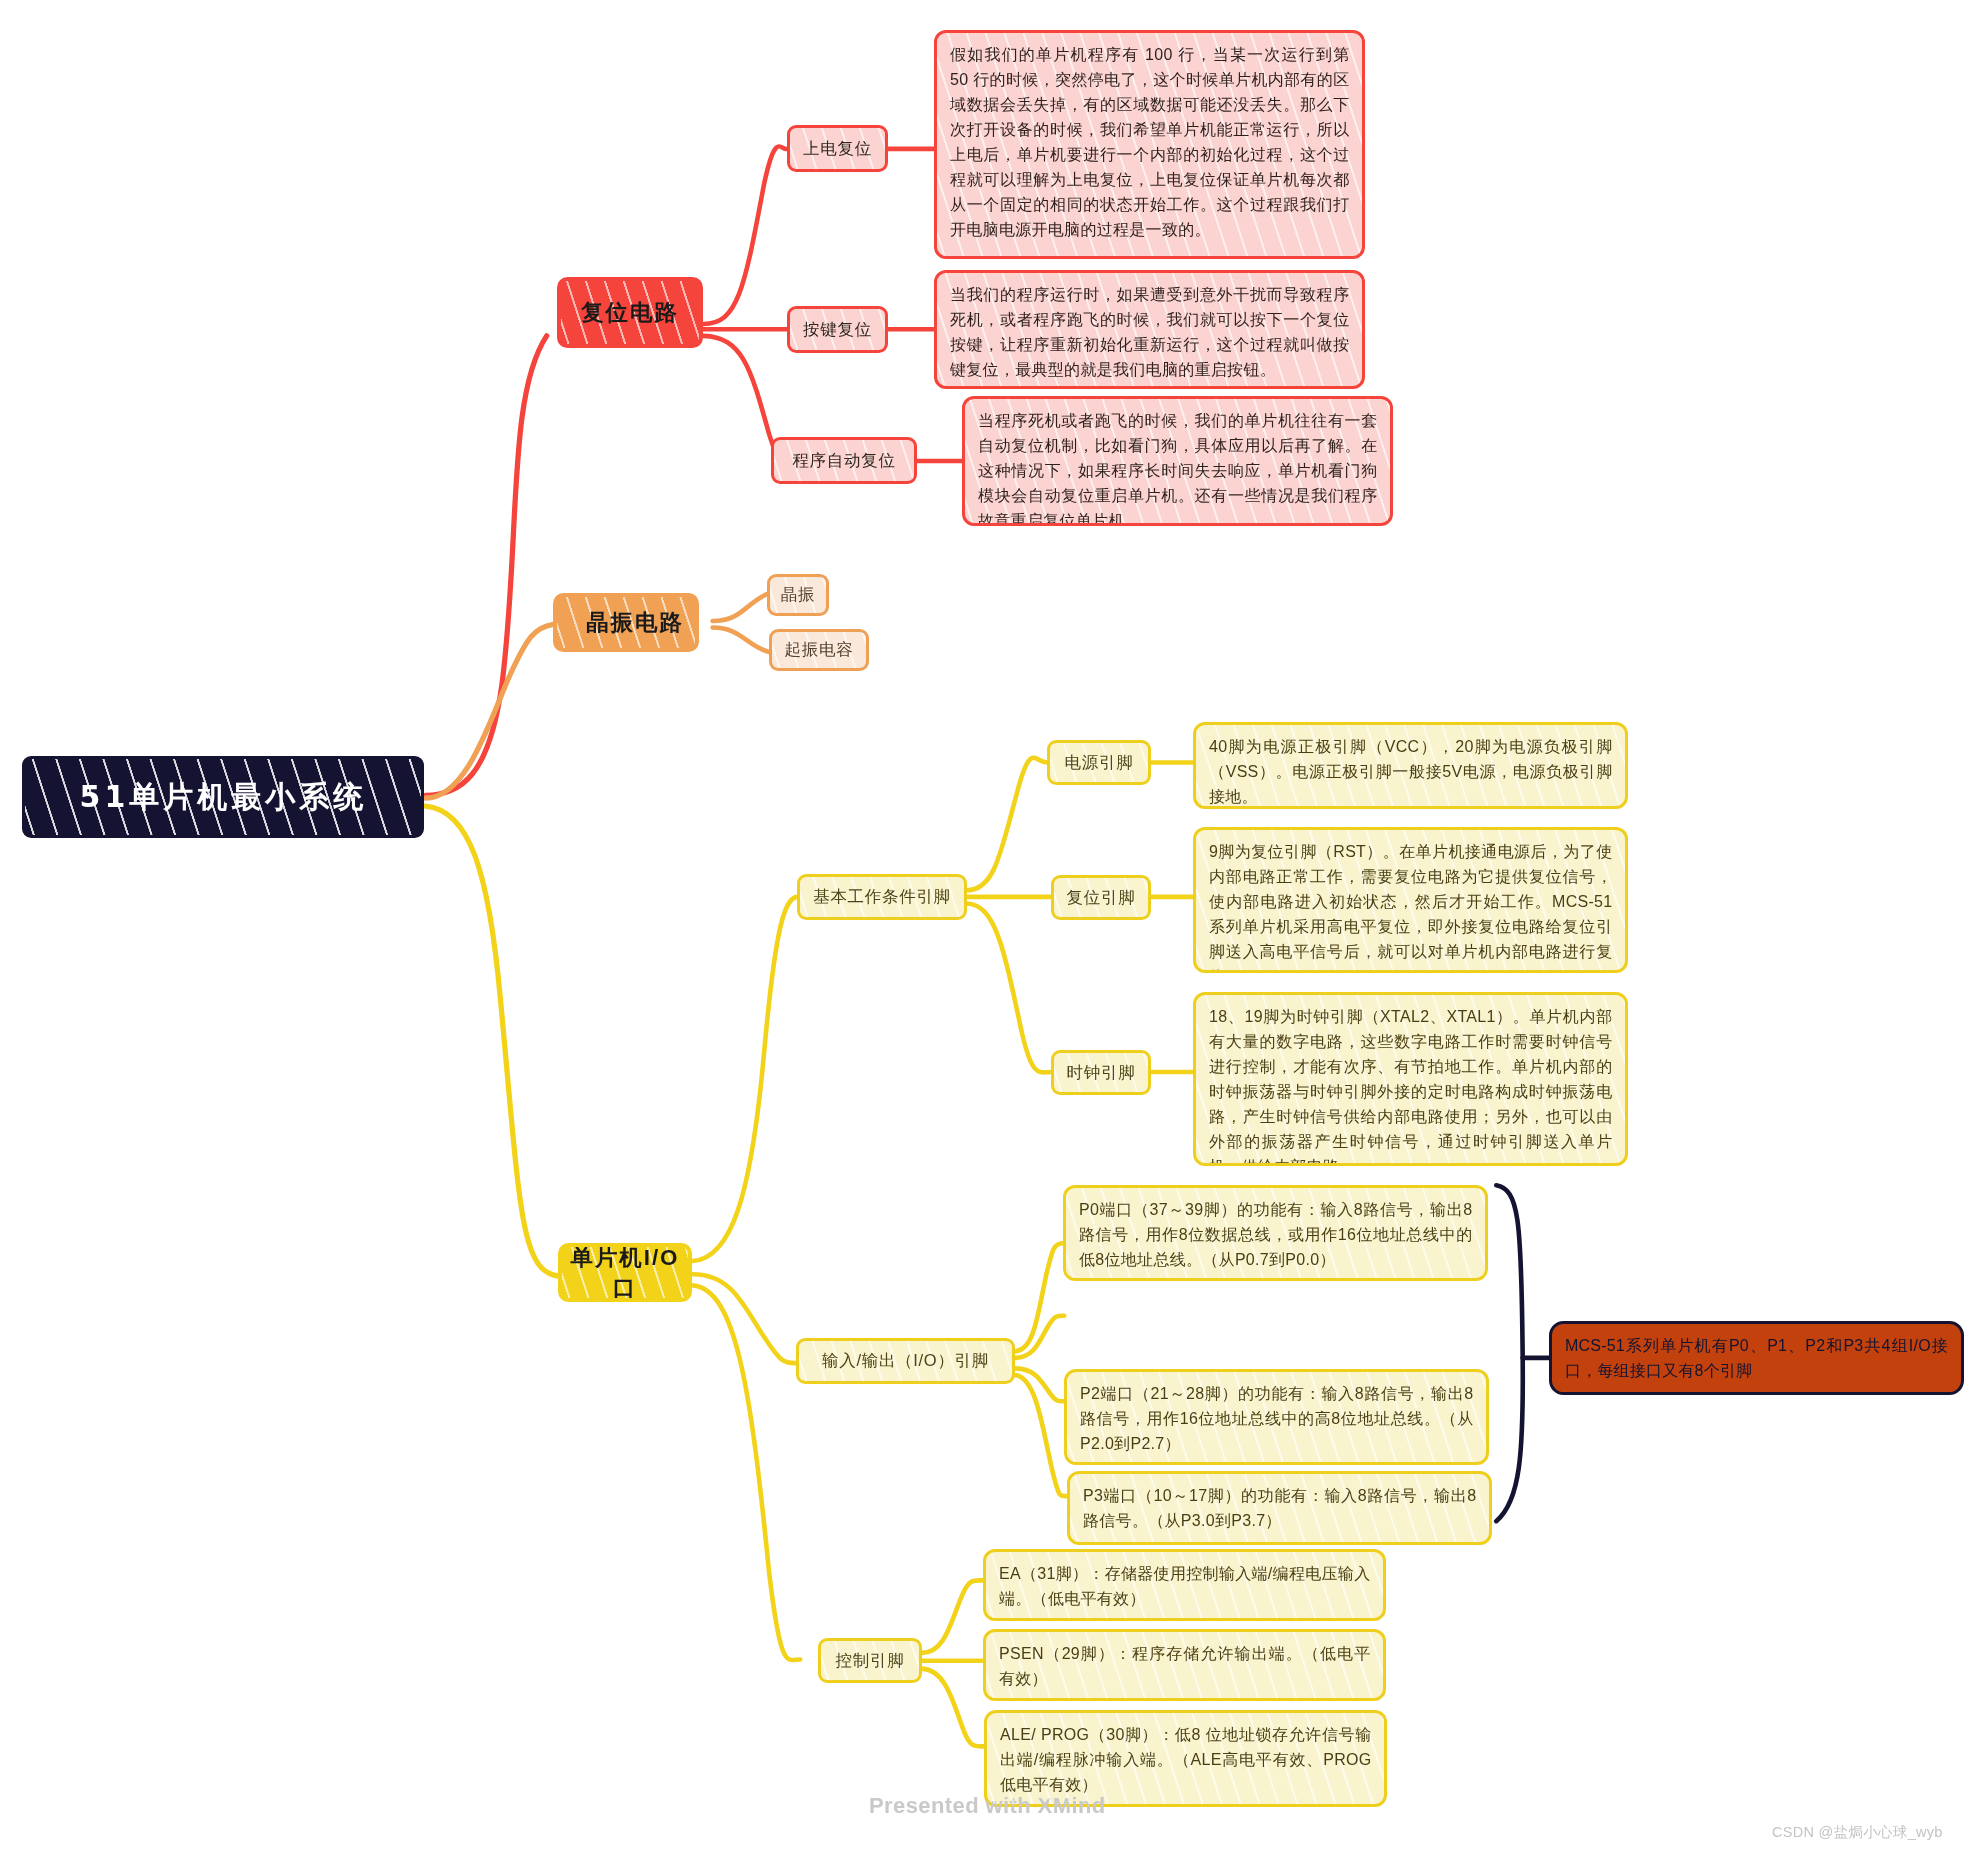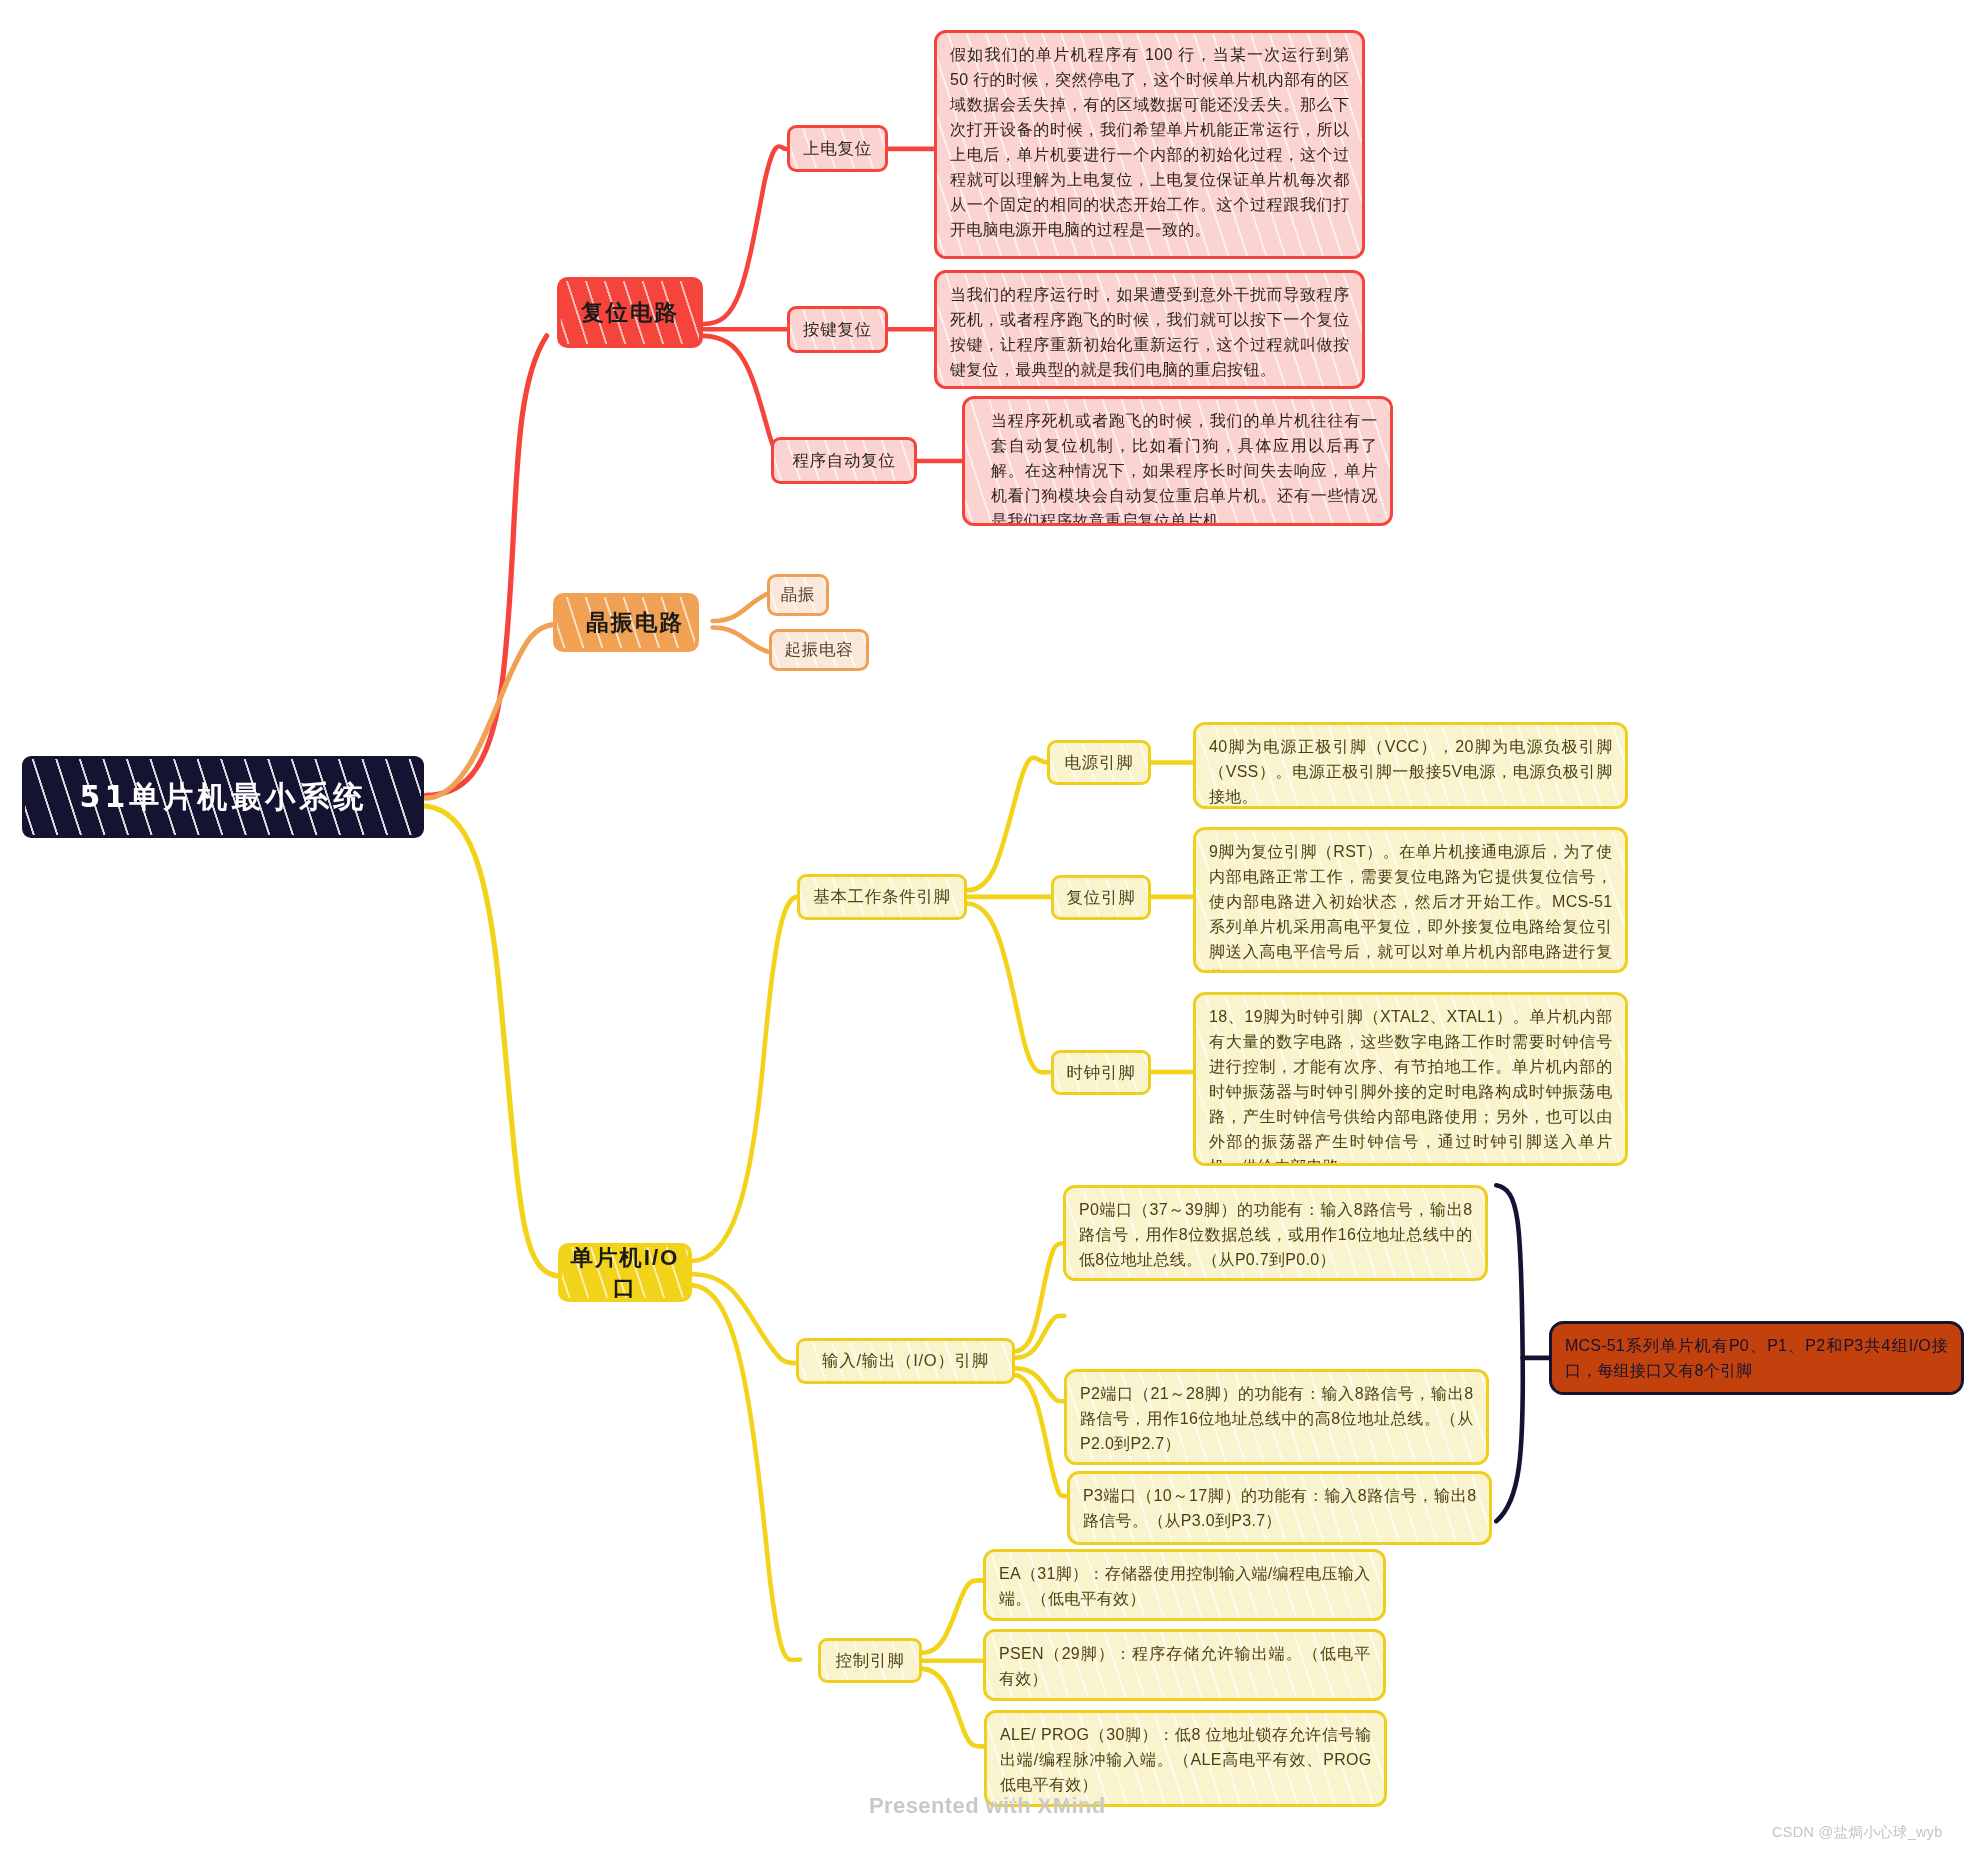--- a/index.html
+++ b/index.html
@@ -170,21 +170,21 @@
   <div class="node sub sub-red hatch" style="left:787px;top:306px;width:101px;height:47px;">
     <span class="txt">按键复位</span>
   </div>
   <div class="node leaf leaf-red hatch" style="left:934px;top:270px;width:431px;height:119px;">
     <span class="txt">当我们的程序运行时，如果遭受到意外干扰而导致程序死机，或者程序跑飞的时候，我们就可以按下一个复位按键，让程序重新初始化重新运行，这个过程就叫做按键复位，最典型的就是我们电脑的重启按钮。</span>
   </div>
 
   <div class="node sub sub-red hatch" style="left:771px;top:437px;width:146px;height:47px;">
     <span class="txt">程序自动复位</span>
   </div>
-  <div class="node leaf leaf-red hatch" style="left:962px;top:396px;width:431px;height:130px;padding-left:13px;">
+  <div class="node leaf leaf-red hatch" style="left:962px;top:396px;width:431px;height:130px;">
     <span class="txt">当程序死机或者跑飞的时候，我们的单片机往往有一套自动复位机制，比如看门狗，具体应用以后再了解。在这种情况下，如果程序长时间失去响应，单片机看门狗模块会自动复位重启单片机。还有一些情况是我们程序故意重启复位单片机。</span>
   </div>
 
   <div class="node main main-orange hatch" style="left:553px;top:593px;width:146px;height:59px;">
     <span class="txt">晶振电路</span>
   </div>
 
   <div class="node sub sub-orange hatch" style="left:767px;top:574px;width:62px;height:42px;">
     <span class="txt">晶振</span>
   </div>

